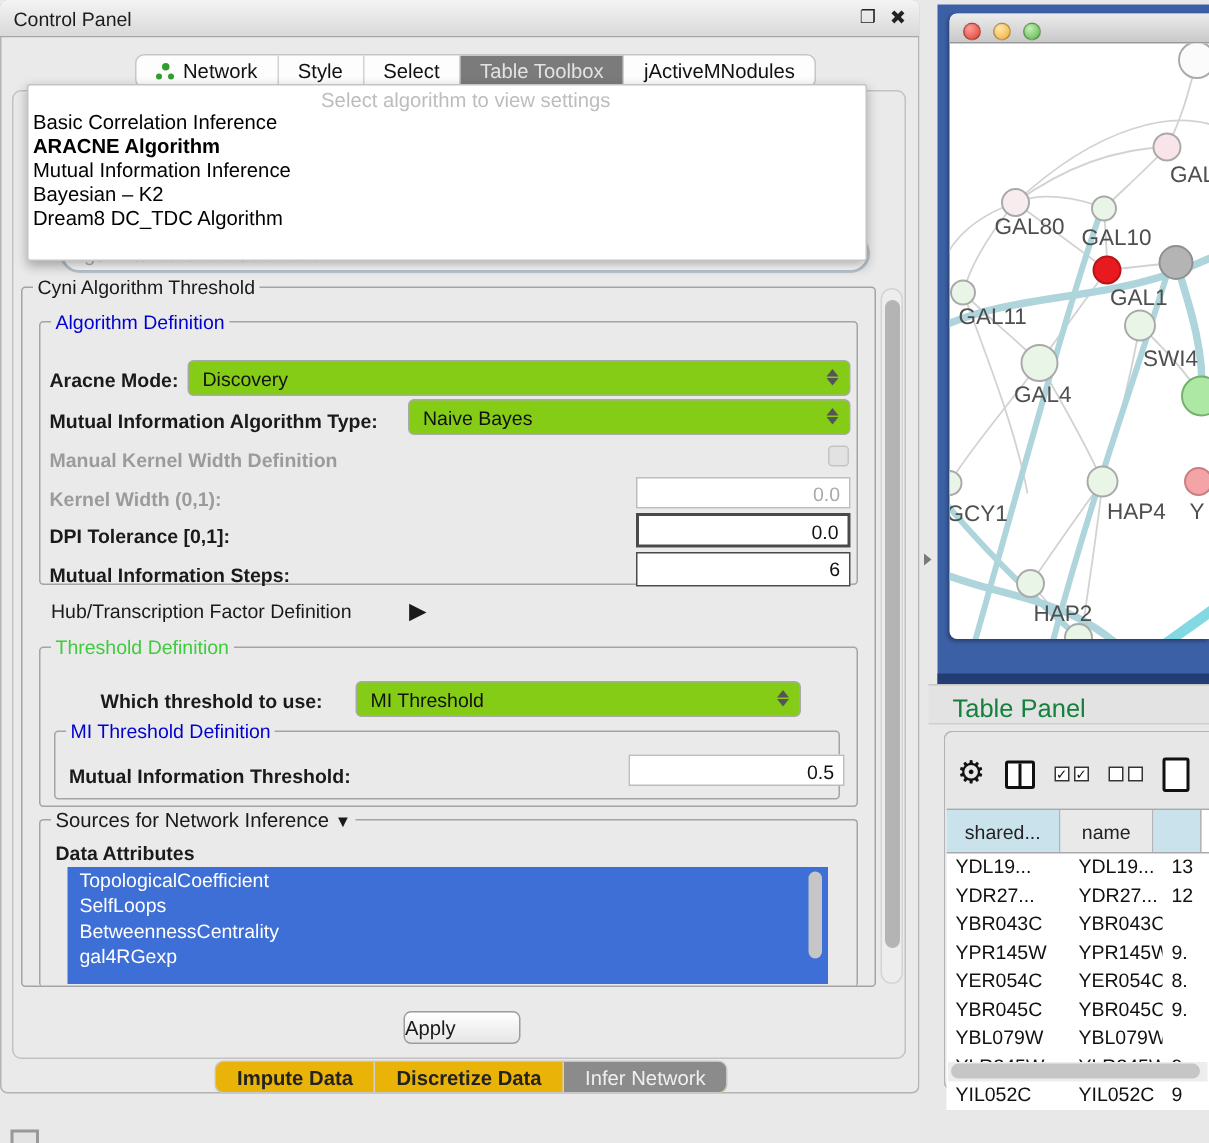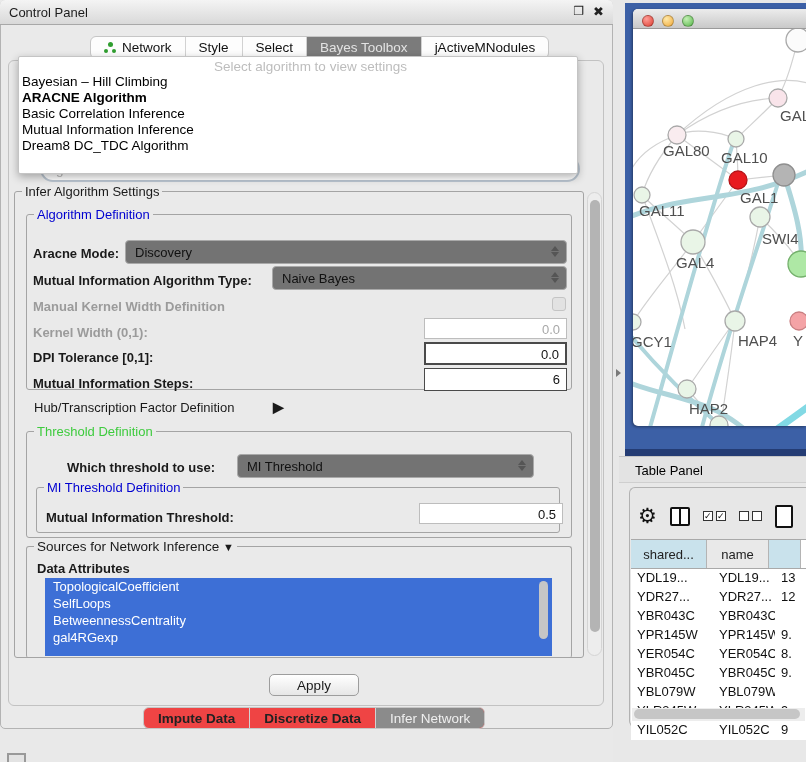--- a/index.html
+++ b/index.html
@@ -45,21 +45,21 @@
 
   
   .groupbox { position:absolute; border:1px solid #a4a4a4; border-radius:3px; }
   .grouplabel { position:absolute; top:-8px; left:7px; background:#eaeaea; padding:0 3px;
                 font-size:13px; white-space:nowrap; }
   .grouplabel.blue { color:#0000d0; }
   .grouplabel.green { color:#3ecb3e; }
   .lbl { position:absolute; font-weight:bold; font-size:13px; color:#1a1a1a; white-space:nowrap; }
   .lbl.disabled { color:#9b9b9b; }
 
-  .dropdown { position:absolute; background:#737373; border:1px solid #a9a9a9; border-radius:4px;
+  .dropdown { position:absolute; background:#84cc16; border:1px solid #a9a9a9; border-radius:4px;
               height:24px; font-size:13px; color:#111; padding:4px 0 0 9px; }
   .spinner { position:absolute; right:6px; top:4px; width:10px; }
   .spinner b { display:block; width:0; height:0; border-left:4px solid transparent;
                border-right:4px solid transparent; margin:1px auto; }
   .spin-up { border-bottom:5px solid #555; }
   .spin-dn { border-top:5px solid #555; }
 
   .field { position:absolute; background:#fff; border:1px solid #bdbdbd; height:21px;
            font-size:13px; text-align:right; padding:3px 6px 0 0; color:#111; }
   .field.disabled { color:#a8a8a8; }
@@ -69,26 +69,26 @@
               border:1px solid #c4c4c4; border-radius:3px; }
 
   .attr-list { position:absolute; background:#3d6fd6; overflow:hidden; }
   .attr-item { height:17px; line-height:17px; color:#fff; font-size:13px; padding-left:8px; white-space:nowrap; }
   .list-scroll { position:absolute; width:9px; background:#c6c6c6; border-radius:5px; }
 
   .vscroll-track { position:absolute; width:15px; background:#ededed;
                    border:1px solid #d4d4d4; border-radius:8px; }
   .vscroll-thumb { position:absolute; left:2px; width:10px; background:#b4b4b4; border-radius:6px; }
 
-  .apply-btn { position:absolute; left:269px; top:674px; width:90px; height:22px;
+  .apply-btn { position:absolute; left:269px; top:674px; width:78px; height:22px;
                background:linear-gradient(#ffffff,#e6e6e6); border:1px solid #9d9d9d;
-               border-radius:5px; font-size:13.5px; text-align:center; padding-top:3px; }
+               border-radius:5px; font-size:13.5px; padding-top:3px; }
 
   .bottom-tabbar { left:143px; top:707px; height:22px; display:flex;
-                   background:#ef4444; border:1px solid #c6c6c6; border-radius:6px; overflow:hidden; }
+                   background:#eab308; border:1px solid #c6c6c6; border-radius:6px; overflow:hidden; }
   .btab { display:flex; align-items:center; padding:0 14px; font-size:13.5px; font-weight:bold;
           color:#222; border-right:1px solid #d2d2d2; white-space:nowrap; }
   .btab:last-child { border-right:none; }
   .btab.selected { background:#8b8b8b; color:#efefef; font-weight:normal; }
 
   
   .right-bg { left:613px; top:0; width:193px; height:762px; background:#e8e8e8; }
   .canvas-blue { left:625px; top:3px; width:181px; height:453px; background:#3c60a6;
                  border-bottom:7px solid #243c74; }
   .net-window { left:633px; top:9px; width:173px; height:417px; background:#fff;
@@ -97,21 +97,21 @@
   .net-titlebar { height:20px; background:linear-gradient(#ececec,#c9c9c9); border-bottom:1px solid #9a9a9a; }
   .light { position:absolute; top:6px; width:12px; height:12px; border-radius:50%; border:1px solid rgba(0,0,0,.25); }
 
   .splitter-arrow { left:616px; top:369px; width:0; height:0;
                     border-top:4px solid transparent; border-bottom:4px solid transparent;
                     border-left:5px solid #7a7a7a; }
 
   
   .tp-titlebar { left:619px; top:456px; width:187px; height:27px; background:#e3e3e3;
                  border-top:1px solid #c6c6c6; border-bottom:1px solid #cfcfcf; }
-  .tp-title { position:absolute; left:16px; top:6px; font-size:13px; color:#000000; }
+  .tp-title { position:absolute; left:16px; top:6px; font-size:17px; color:#15803d; }
   .tp-container { left:629px; top:487px; width:177px; height:240px; background:#e7e7e7;
                   border:1px solid #b2b2b2; border-right:none; border-radius:6px 0 0 6px; }
   .tp-toolbar { position:absolute; left:8px; top:10px; width:169px; height:36px; display:flex;
                 align-items:center; gap:13px; }
   .gear { font-size:21px; color:#111; line-height:20px; }
   .col-icon { width:20px; height:19px; border:2px solid #111; background:#fff; position:relative; border-radius:2px;}
   .col-icon::after { content:""; position:absolute; left:7px; top:0; width:2px; height:15px; background:#111; }
   .cb { width:10px; height:10px; border:1.5px solid #333; display:inline-block; background:#fff;
         font-size:9px; line-height:9px; text-align:center; color:#111; }
   .doc-icon { width:18px; height:23px; border:2px solid #111; background:#fff; border-radius:2px; }
@@ -149,44 +149,44 @@
       </span>
       <span>Network</span>
     </div>
     <div class="tab">
       <span>Style</span>
     </div>
     <div class="tab">
       <span>Select</span>
     </div>
     <div class="tab selected">
-      <span>Bayes Toolbox</span>
+      <span>Table Toolbox</span>
     </div>
     <div class="tab">
       <span>jActiveMNodules</span>
     </div>
   </div>
 
 <div class="abs main-box"></div>
 
 <div class="abs hidden-combo">gal-filtered sif default node</div>
 
 <div class="abs algo-popup">
   <div class="popup-placeholder">Select algorithm to view settings</div>
   <div id="popupItems">
-      <div class="popup-item">Bayesian – Hill Climbing</div>
+      <div class="popup-item">Basic Correlation Inference</div>
       <div class="popup-item bold">ARACNE Algorithm</div>
-      <div class="popup-item">Basic Correlation Inference</div>
       <div class="popup-item">Mutual Information Inference</div>
+      <div class="popup-item">Bayesian – K2</div>
       <div class="popup-item">Dream8 DC_TDC Algorithm</div>
     </div>
 </div>
 
 <div class="groupbox" style="left:14px; top:191px; width:570px; height:467px;">
-  <span class="grouplabel">Infer Algorithm Settings</span>
+  <span class="grouplabel">Cyni Algorithm Threshold</span>
 </div>
 
 <div class="vscroll-track" style="left:587px; top:192px; height:464px;">
   <div class="vscroll-thumb" style="top:7px; height:432px;"></div>
 </div>
 
 <div class="groupbox" style="left:26px; top:214px; width:546px; height:176px;">
   <span class="grouplabel blue">Algorithm Definition</span>
 </div>
 

